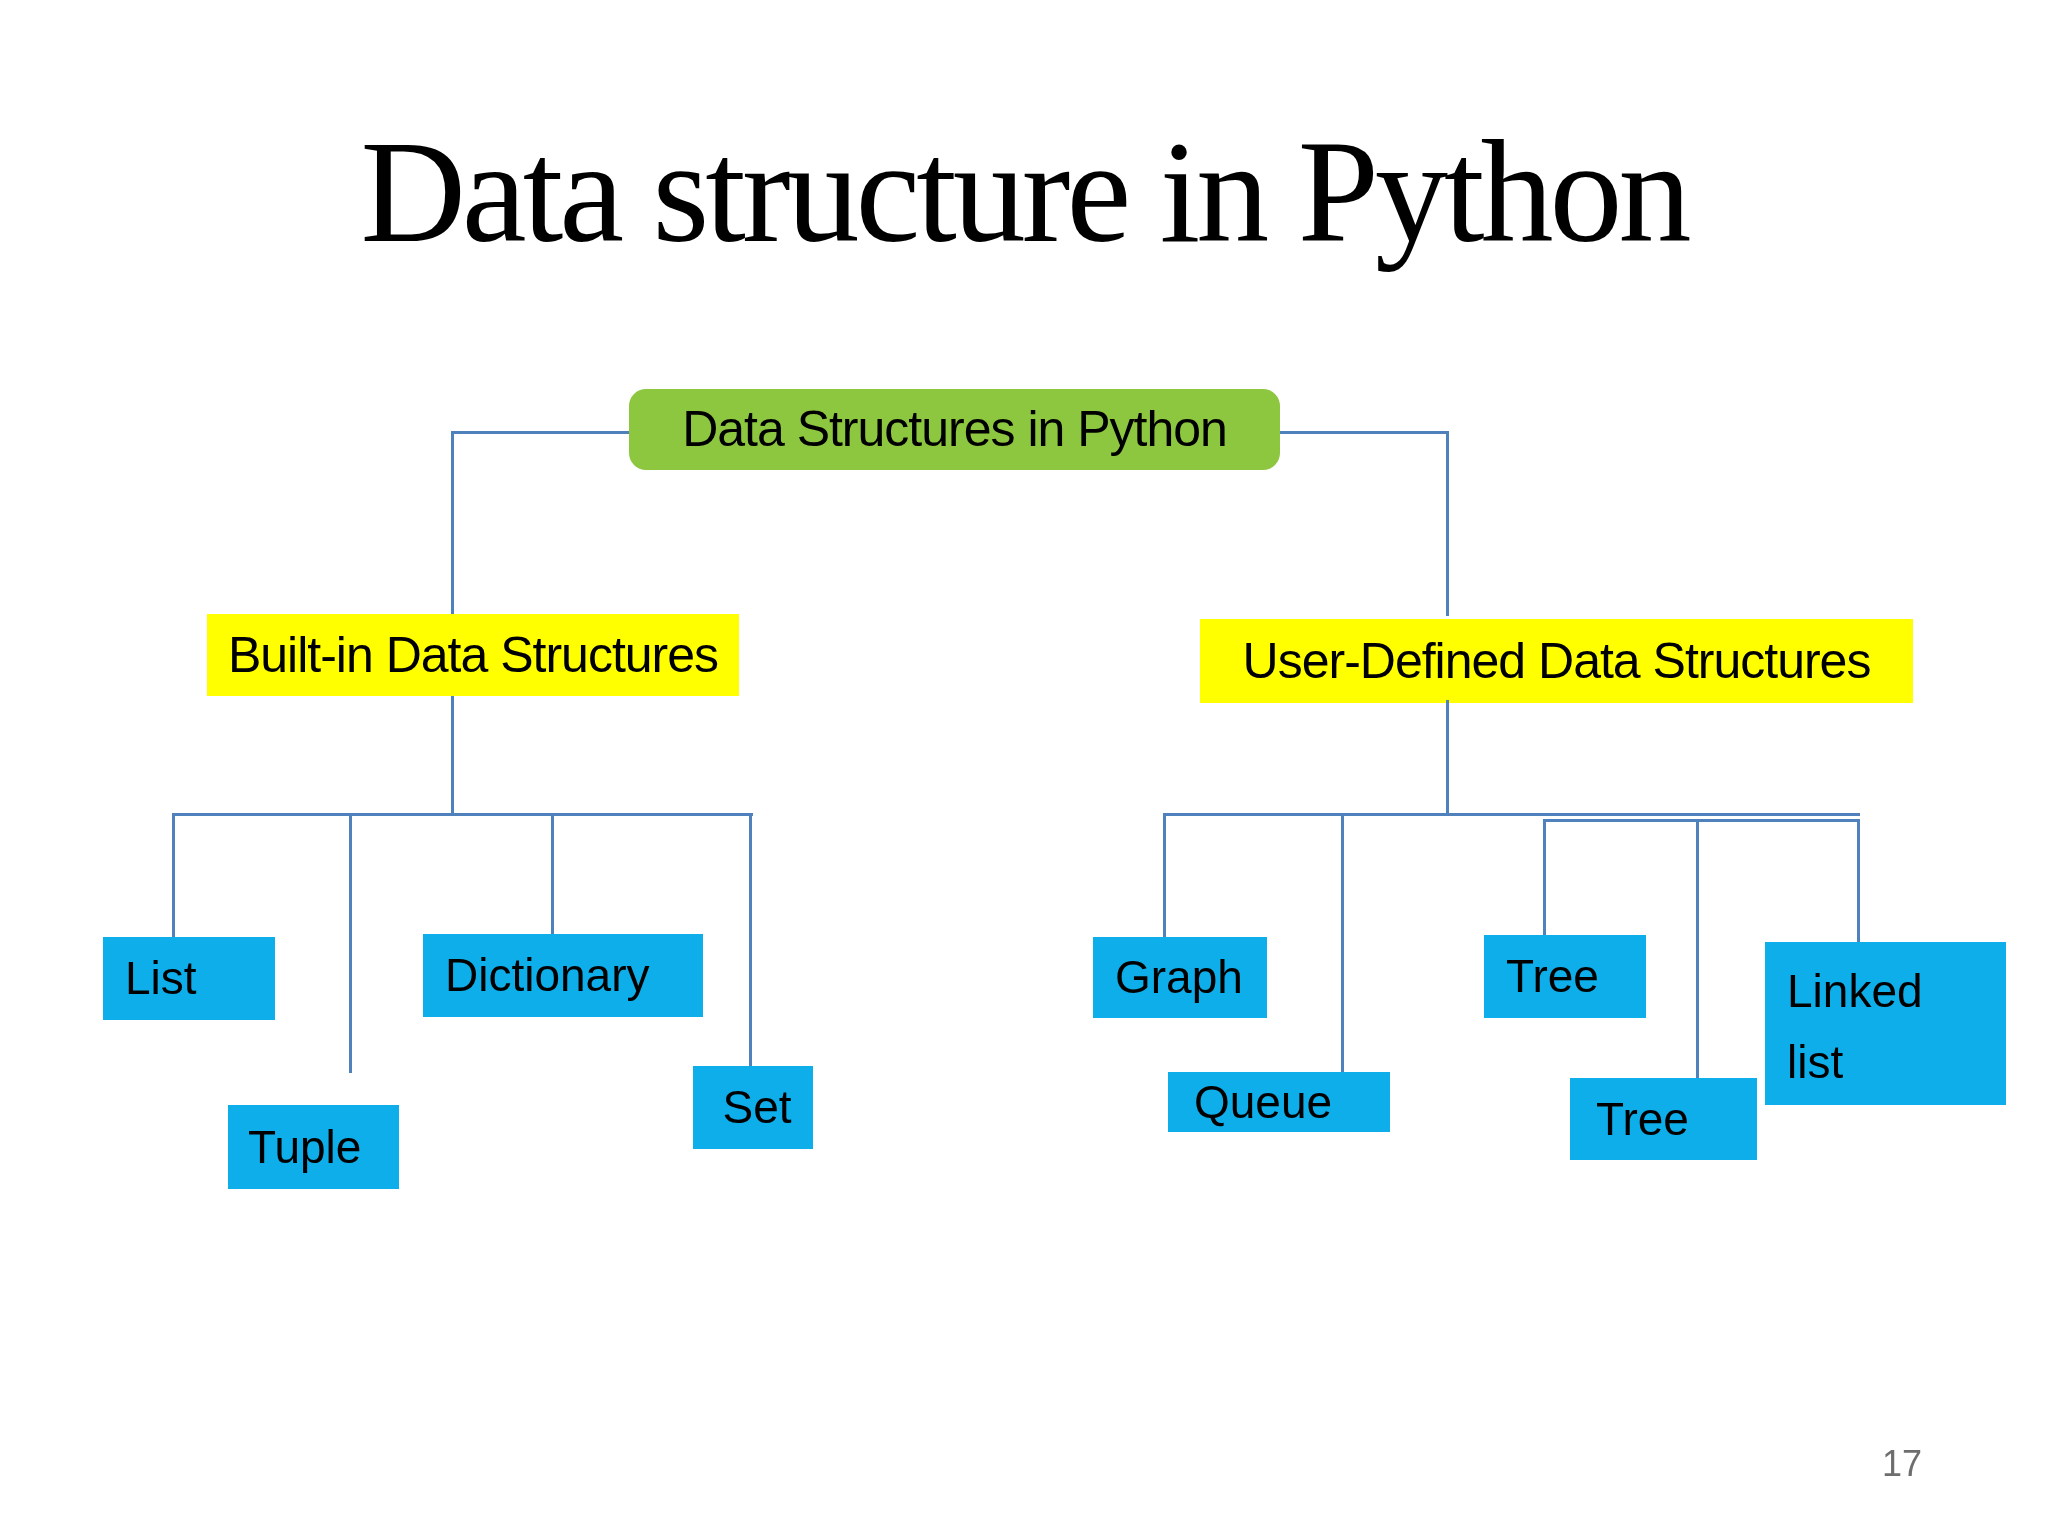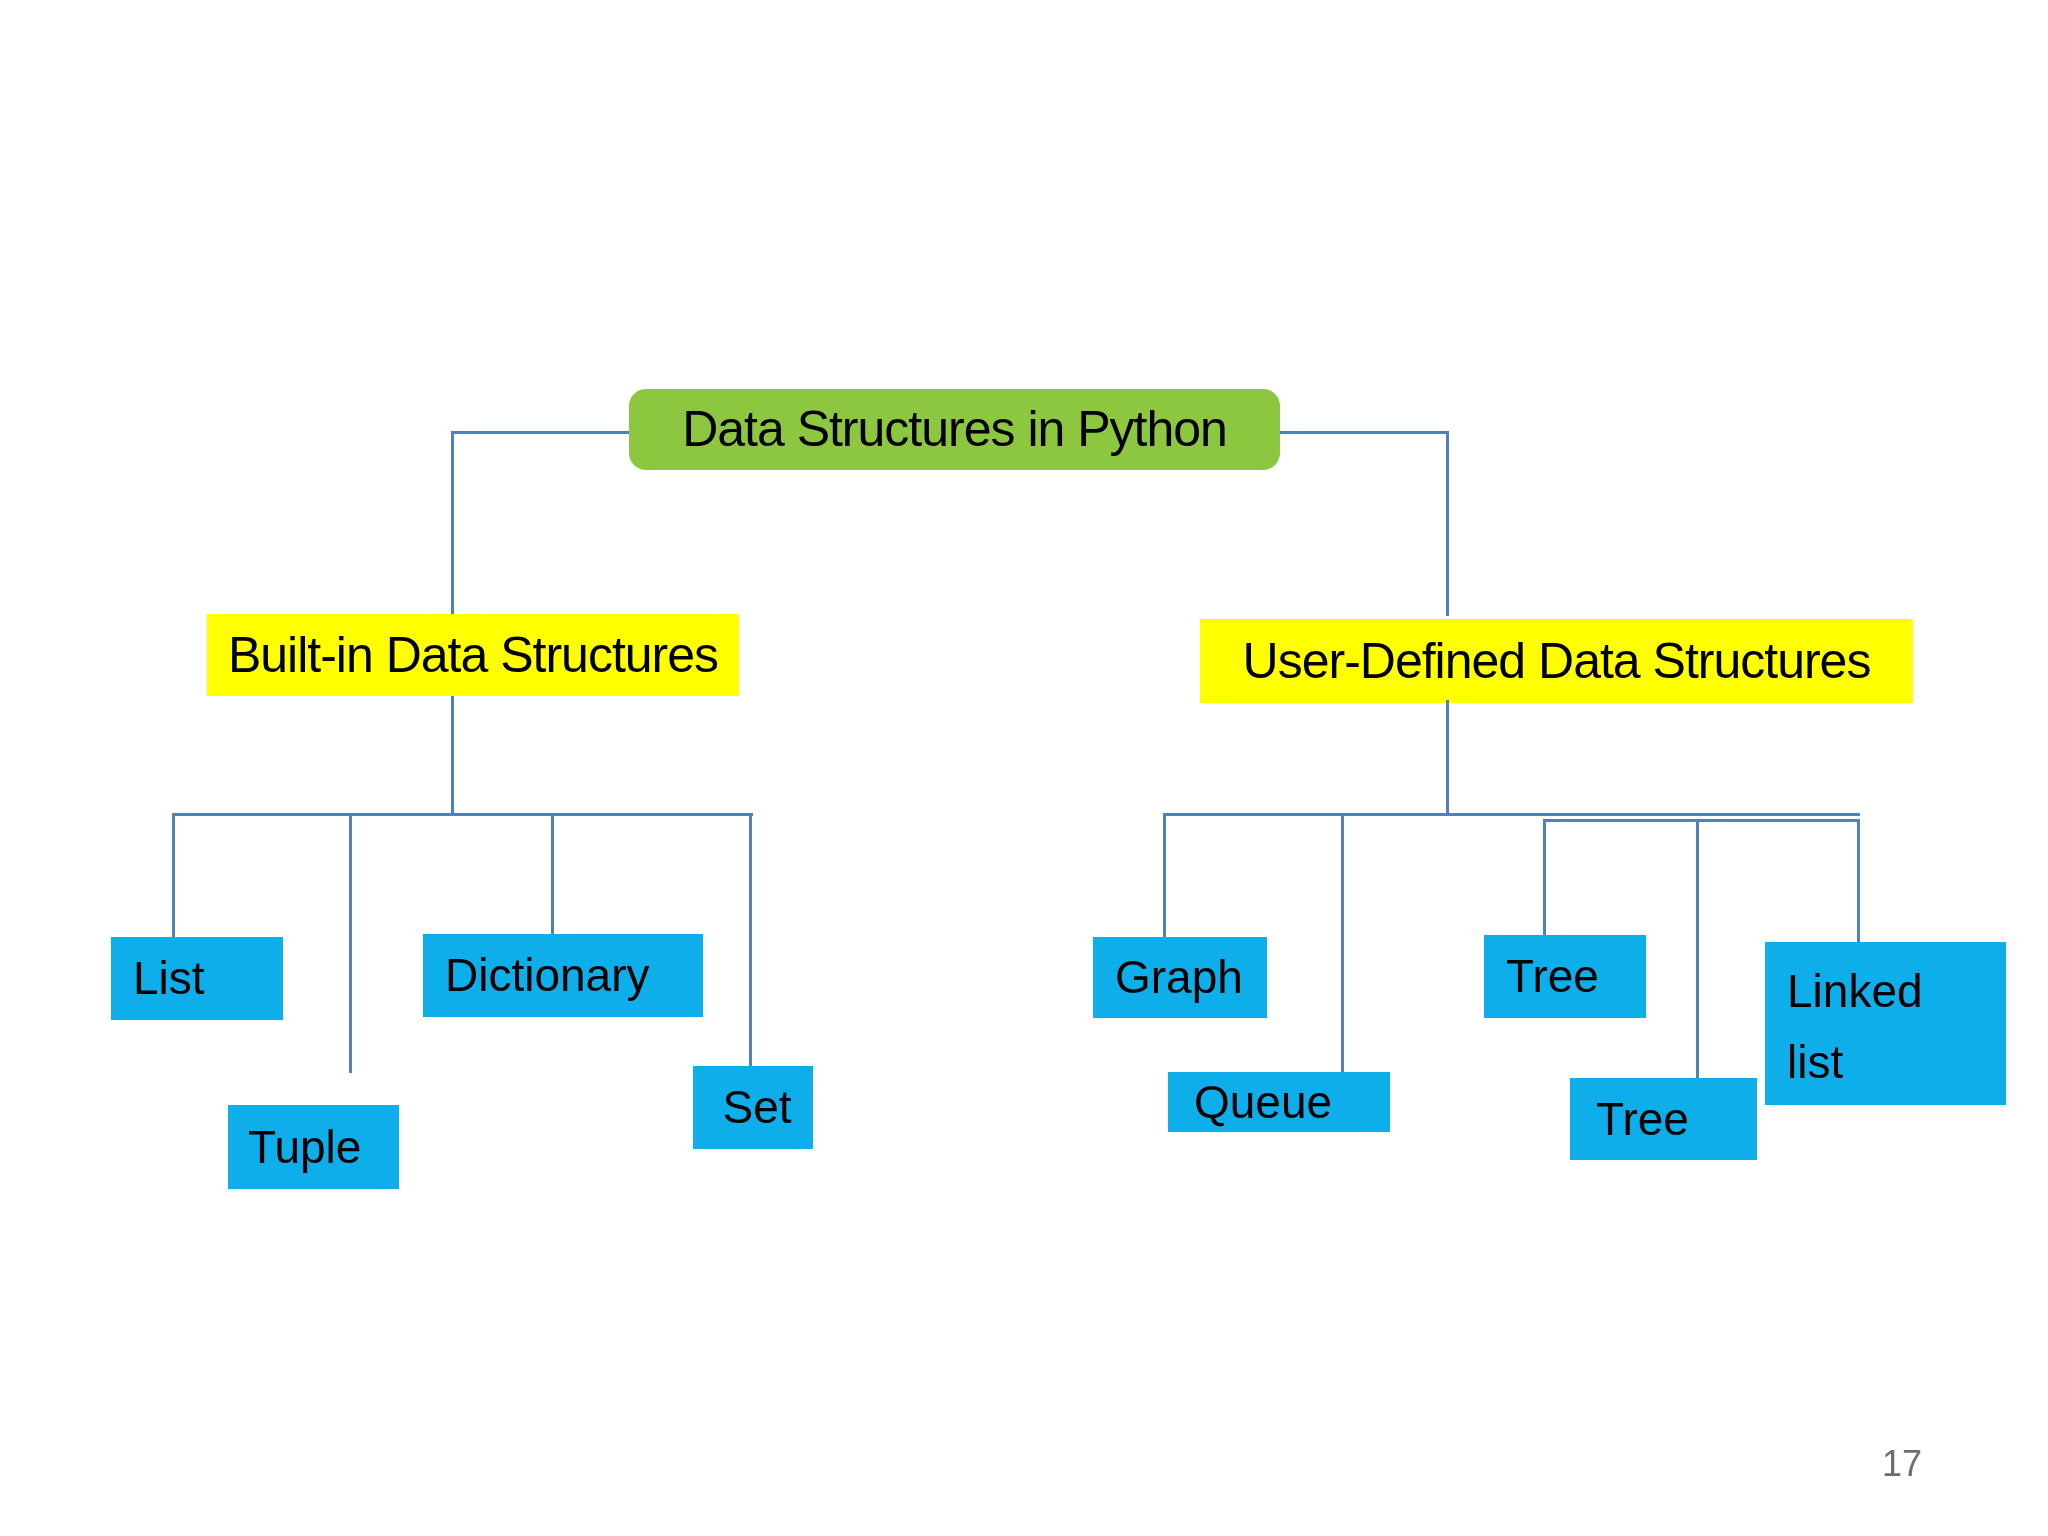--- a/index.html
+++ b/index.html
@@ -47,21 +47,21 @@
     justify-content:center;
     font-size:50px;letter-spacing:-1px;margin-left:34px;
   }
   .cat-left{left:173px;top:614px;width:532px;height:82px;}
   .cat-right{left:1166px;top:619px;width:713px;height:84px;}
   .box-node{
     background:var(--node-bg);
     font-size:46px;
     padding-left:22px;
   }
-  .n-list{left:111px;top:937px;width:172px;height:83px;}
+  .n-list{left:103px;top:937px;width:172px;height:83px;}
   .n-tuple{left:228px;top:1073px;width:171px;height:84px;padding-left:20px;margin-top:32px;}
   .n-dictionary{left:423px;top:934px;width:280px;height:83px;}
   .n-set{left:693px;top:1066px;width:120px;height:83px;padding-left:8px;justify-content:center;}
   .n-stack{left:1093px;top:937px;width:174px;height:81px;}
   .n-queue{left:1168px;top:1072px;width:222px;height:60px;padding-left:26px;}
   .n-tree{left:1484px;top:935px;width:162px;height:83px;}
   .n-graph{left:1570px;top:1078px;width:187px;height:82px;padding-left:26px;}
   .n-linked{
     left:1765px;top:942px;width:241px;height:163px;
     align-items:flex-start;
@@ -72,20 +72,21 @@
   .page-number{
     position:absolute;left:1882px;top:1443px;
     font-size:36px;color:var(--page-number-color);
   }
 </style>
 </head>
 <body>
 
 <div class="slide">
 
+  <div class="title">Data structure in Python</div>
 
   <div class="box box-root">Data Structures in Python</div>
 
   <div class="line" style="left:452px;top:431px;width:177px;height:3px;"></div>
   <div class="line" style="left:451px;top:431px;width:3px;height:183px;"></div>
   <div class="line" style="left:1280px;top:431px;width:169px;height:3px;"></div>
   <div class="line" style="left:1446px;top:431px;width:3px;height:185px;"></div>
 
   <div class="box box-category cat-left">Built-in Data Structures</div>
   <div class="box box-category cat-right">User-Defined Data Structures</div>

